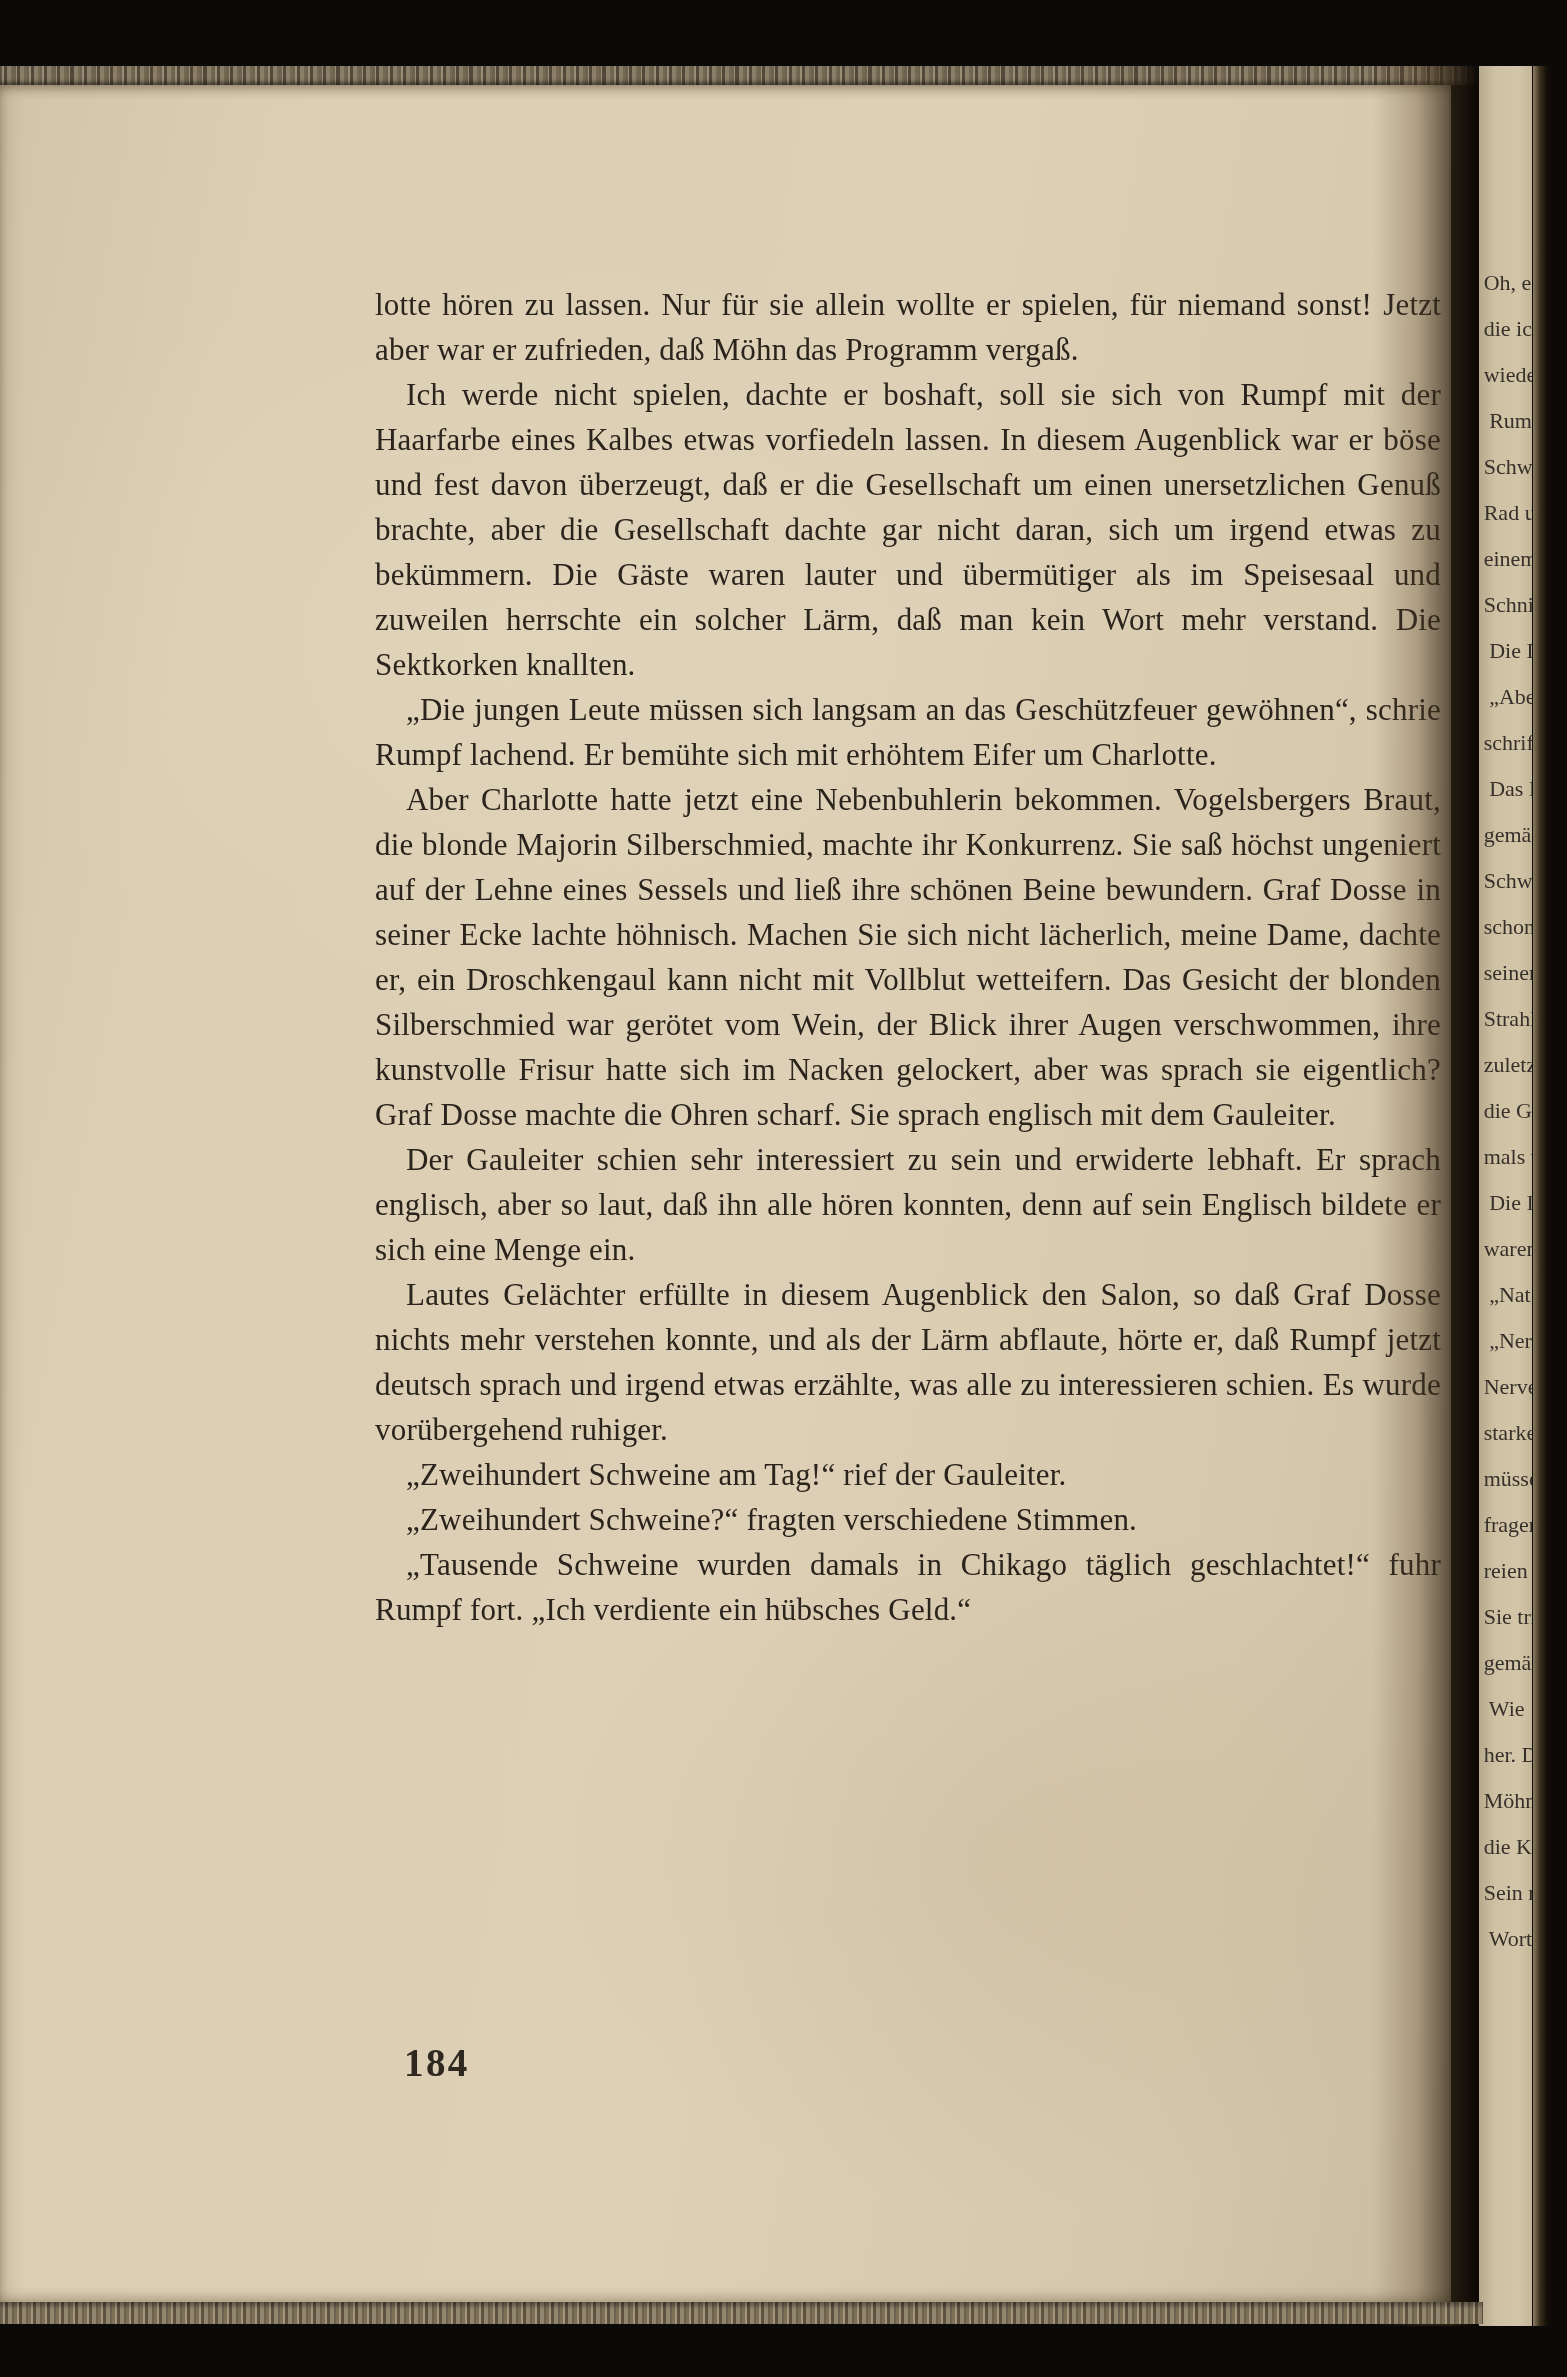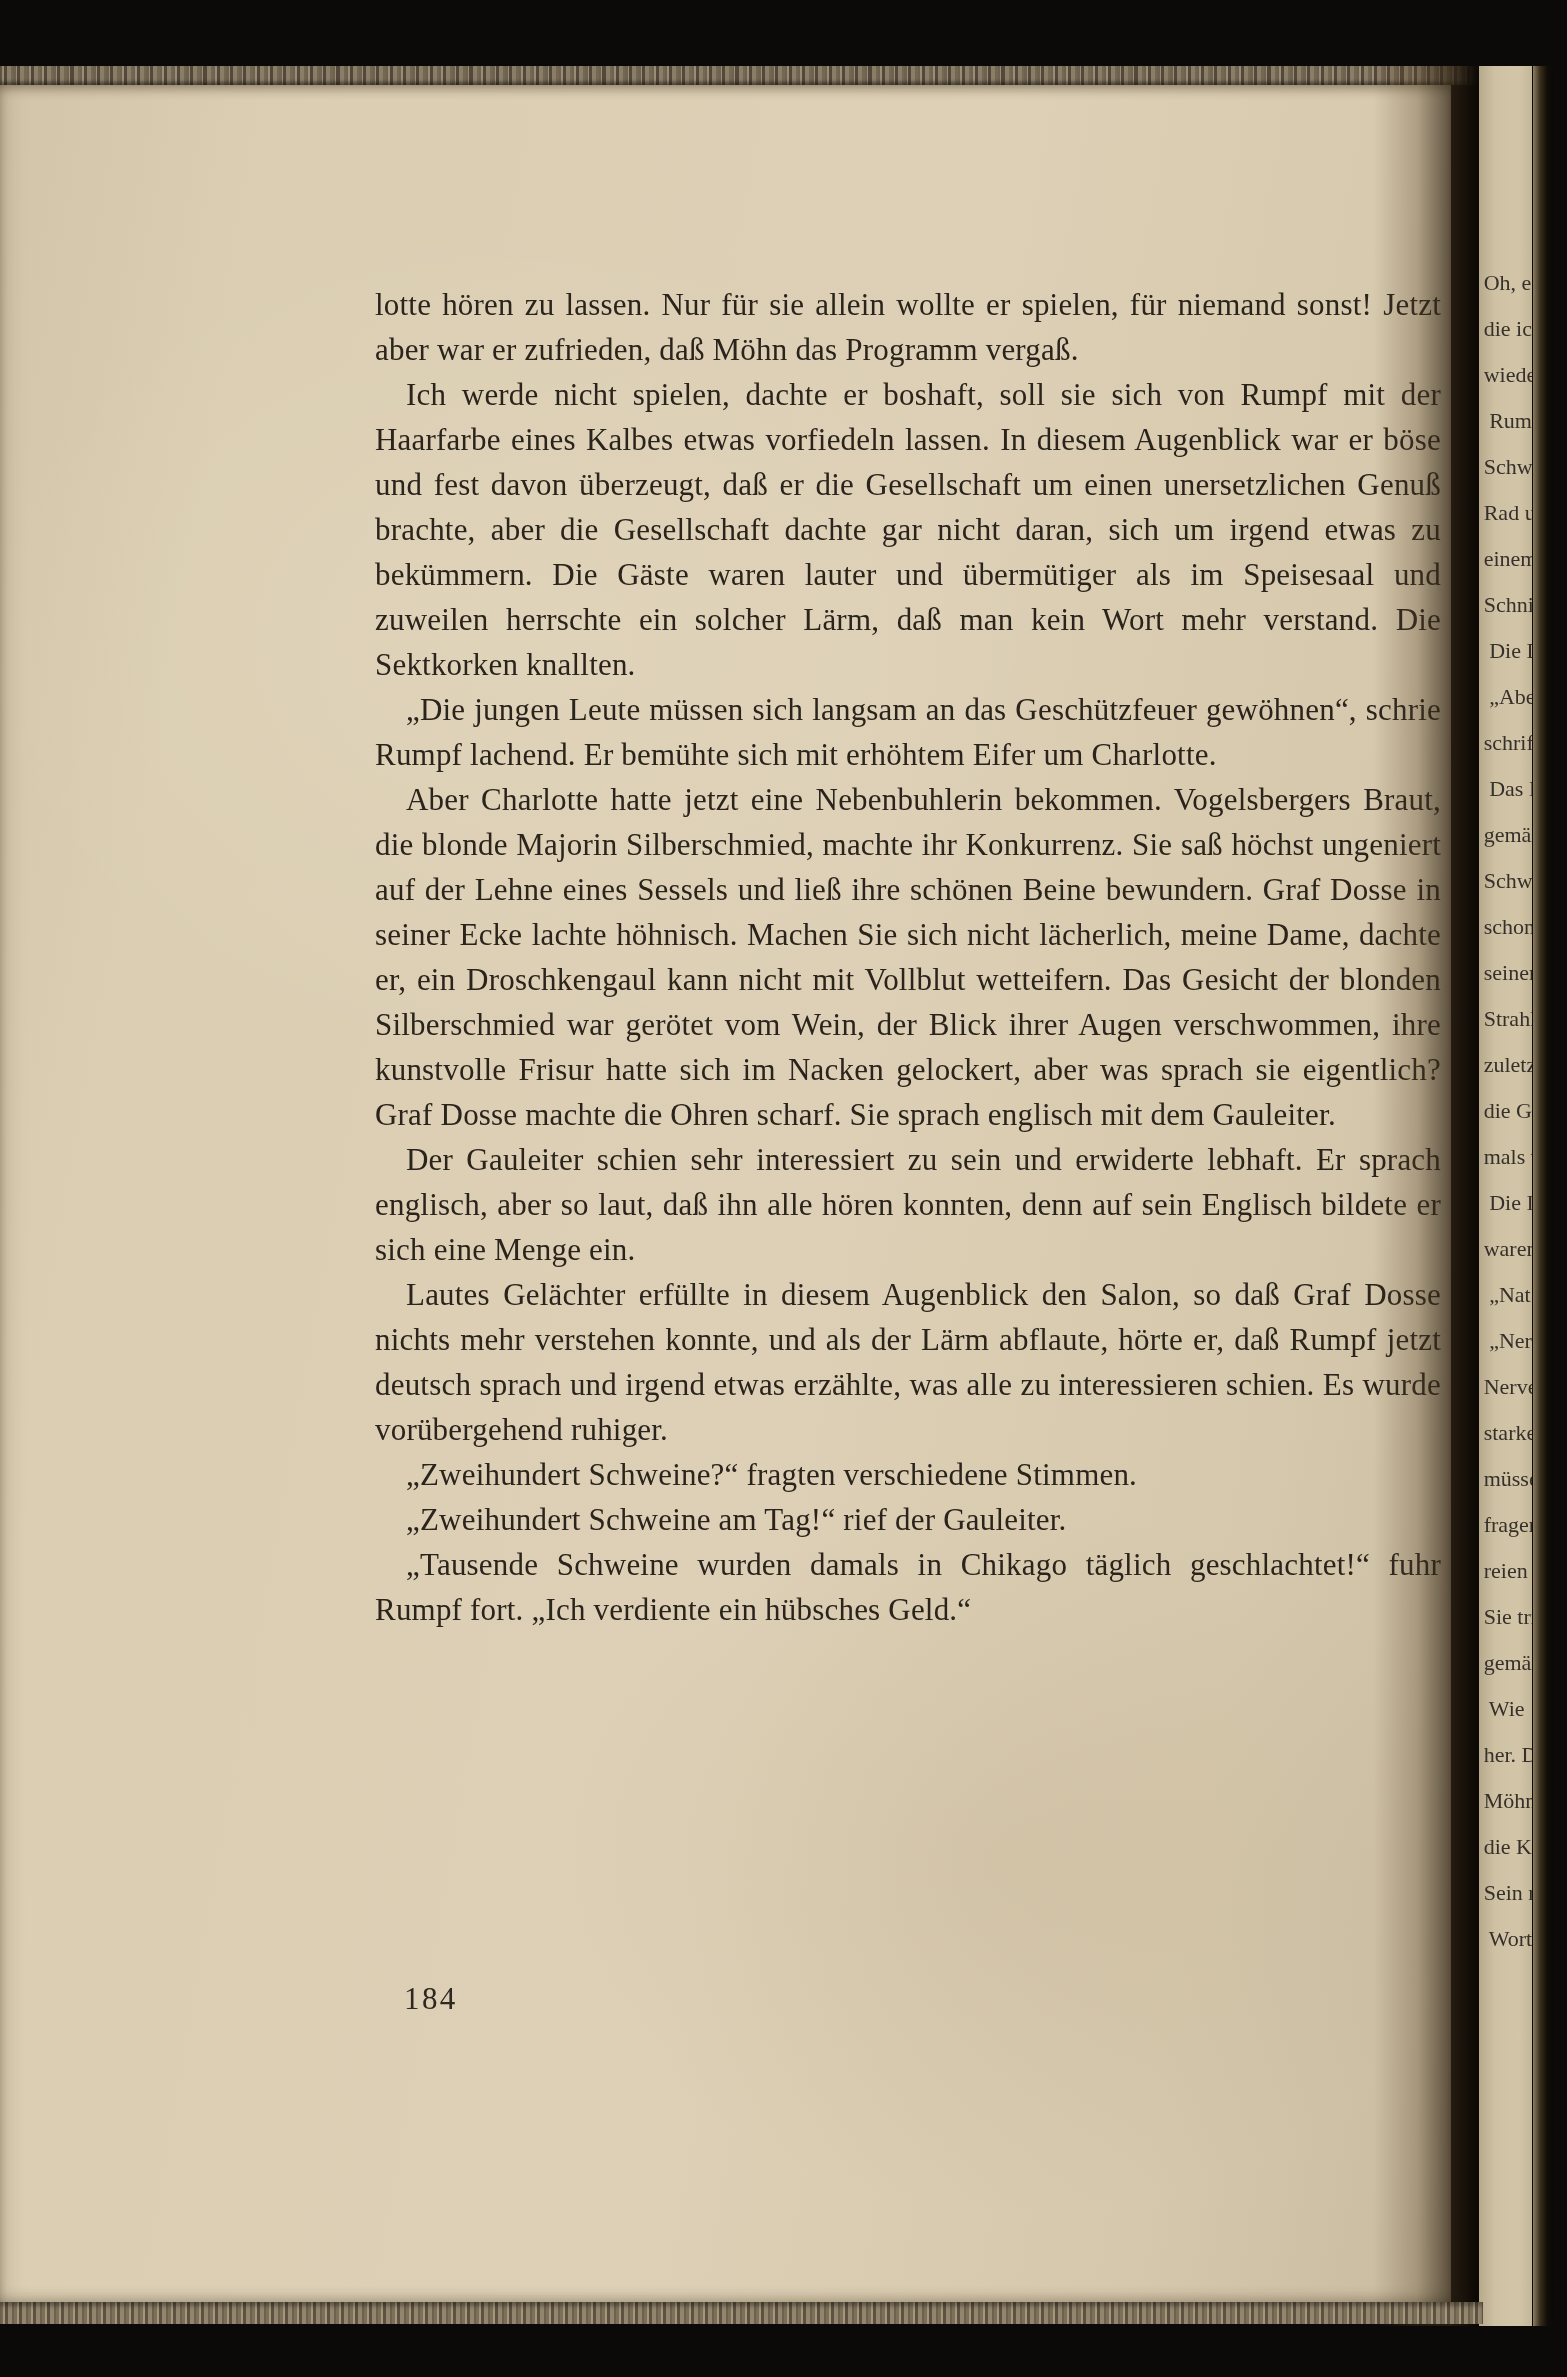--- a/index.html
+++ b/index.html
@@ -44,22 +44,22 @@
     color: #2b241c;
     font-size: 31px;
     line-height: 45px;
     text-align: justify;
     letter-spacing: 0.2px;
     hyphens: auto; -webkit-hyphens: auto;
   }
   .para { margin: 0; }
   .para.indent { text-indent: 31px; }
   .page-number {
-    position: absolute; left: 404px; top: 1896px;
-    font-size: 31px; letter-spacing: 2.4px; color: #2f2820;
+    position: absolute; left: 404px; top: 1955px;
+    font-size: 39px; letter-spacing: 2.4px; color: #2f2820; font-weight: bold;
   }
   
   .gutter {
     position: absolute; left: 1373px; top: 66px; width: 110px; height: 2260px;
     background: linear-gradient(90deg,
       rgba(80,62,38,0) 0%, rgba(80,62,38,0.30) 40%,
       rgba(48,36,20,0.70) 70%, rgba(14,10,5,0.96) 92%, #0a0705 100%);
   }
   
   .facing {
@@ -88,22 +88,22 @@
   <div class="top-edge"></div>
 
   <div class="page">
     <div class="text-block" lang="de">
         <p class="para">lotte hören zu lassen. Nur für sie allein wollte er spielen, für niemand sonst! Jetzt aber war er zufrieden, daß Möhn das Programm vergaß.</p>
         <p class="para indent">Ich werde nicht spielen, dachte er boshaft, soll sie sich von Rumpf mit der Haarfarbe eines Kalbes etwas vorfiedeln lassen. In diesem Augenblick war er böse und fest davon überzeugt, daß er die Gesellschaft um einen unersetzlichen Genuß brachte, aber die Gesellschaft dachte gar nicht daran, sich um irgend etwas zu bekümmern. Die Gäste waren lauter und übermütiger als im Speisesaal und zuweilen herrschte ein solcher Lärm, daß man kein Wort mehr verstand. Die Sektkorken knallten.</p>
         <p class="para indent">„Die jungen Leute müssen sich langsam an das Geschützfeuer gewöhnen“, schrie Rumpf lachend. Er bemühte sich mit erhöhtem Eifer um Charlotte.</p>
         <p class="para indent">Aber Charlotte hatte jetzt eine Nebenbuhlerin bekommen. Vogelsbergers Braut, die blonde Majorin Silberschmied, machte ihr Konkurrenz. Sie saß höchst ungeniert auf der Lehne eines Sessels und ließ ihre schönen Beine bewundern. Graf Dosse in seiner Ecke lachte höhnisch. Machen Sie sich nicht lächerlich, meine Dame, dachte er, ein Droschkengaul kann nicht mit Vollblut wetteifern. Das Gesicht der blonden Silberschmied war gerötet vom Wein, der Blick ihrer Augen verschwommen, ihre kunstvolle Frisur hatte sich im Nacken gelockert, aber was sprach sie eigentlich? Graf Dosse machte die Ohren scharf. Sie sprach englisch mit dem Gauleiter.</p>
         <p class="para indent">Der Gauleiter schien sehr interessiert zu sein und erwiderte lebhaft. Er sprach englisch, aber so laut, daß ihn alle hören konnten, denn auf sein Englisch bildete er sich eine Menge ein.</p>
         <p class="para indent">Lautes Gelächter erfüllte in diesem Augenblick den Salon, so daß Graf Dosse nichts mehr verstehen konnte, und als der Lärm abflaute, hörte er, daß Rumpf jetzt deutsch sprach und irgend etwas erzählte, was alle zu interessieren schien. Es wurde vorübergehend ruhiger.</p>
+        <p class="para indent">„Zweihundert Schweine am Tag!“ rief der Gauleiter.</p>
         <p class="para indent">„Zweihundert Schweine?“ fragten verschiedene Stimmen.</p>
-        <p class="para indent">„Zweihundert Schweine am Tag!“ rief der Gauleiter.</p>
         <p class="para indent">„Tausende Schweine wurden damals in Chikago täglich geschlachtet!“ fuhr Rumpf fort. „Ich verdiente ein hübsches Geld.“</p>
       </div>
     <div class="page-number">184</div>
   </div>
 
   <div class="gutter"></div>
 
   <div class="facing">
     <div class="facing-lines" lang="de">
         <div class="fline">Oh, es i</div>

